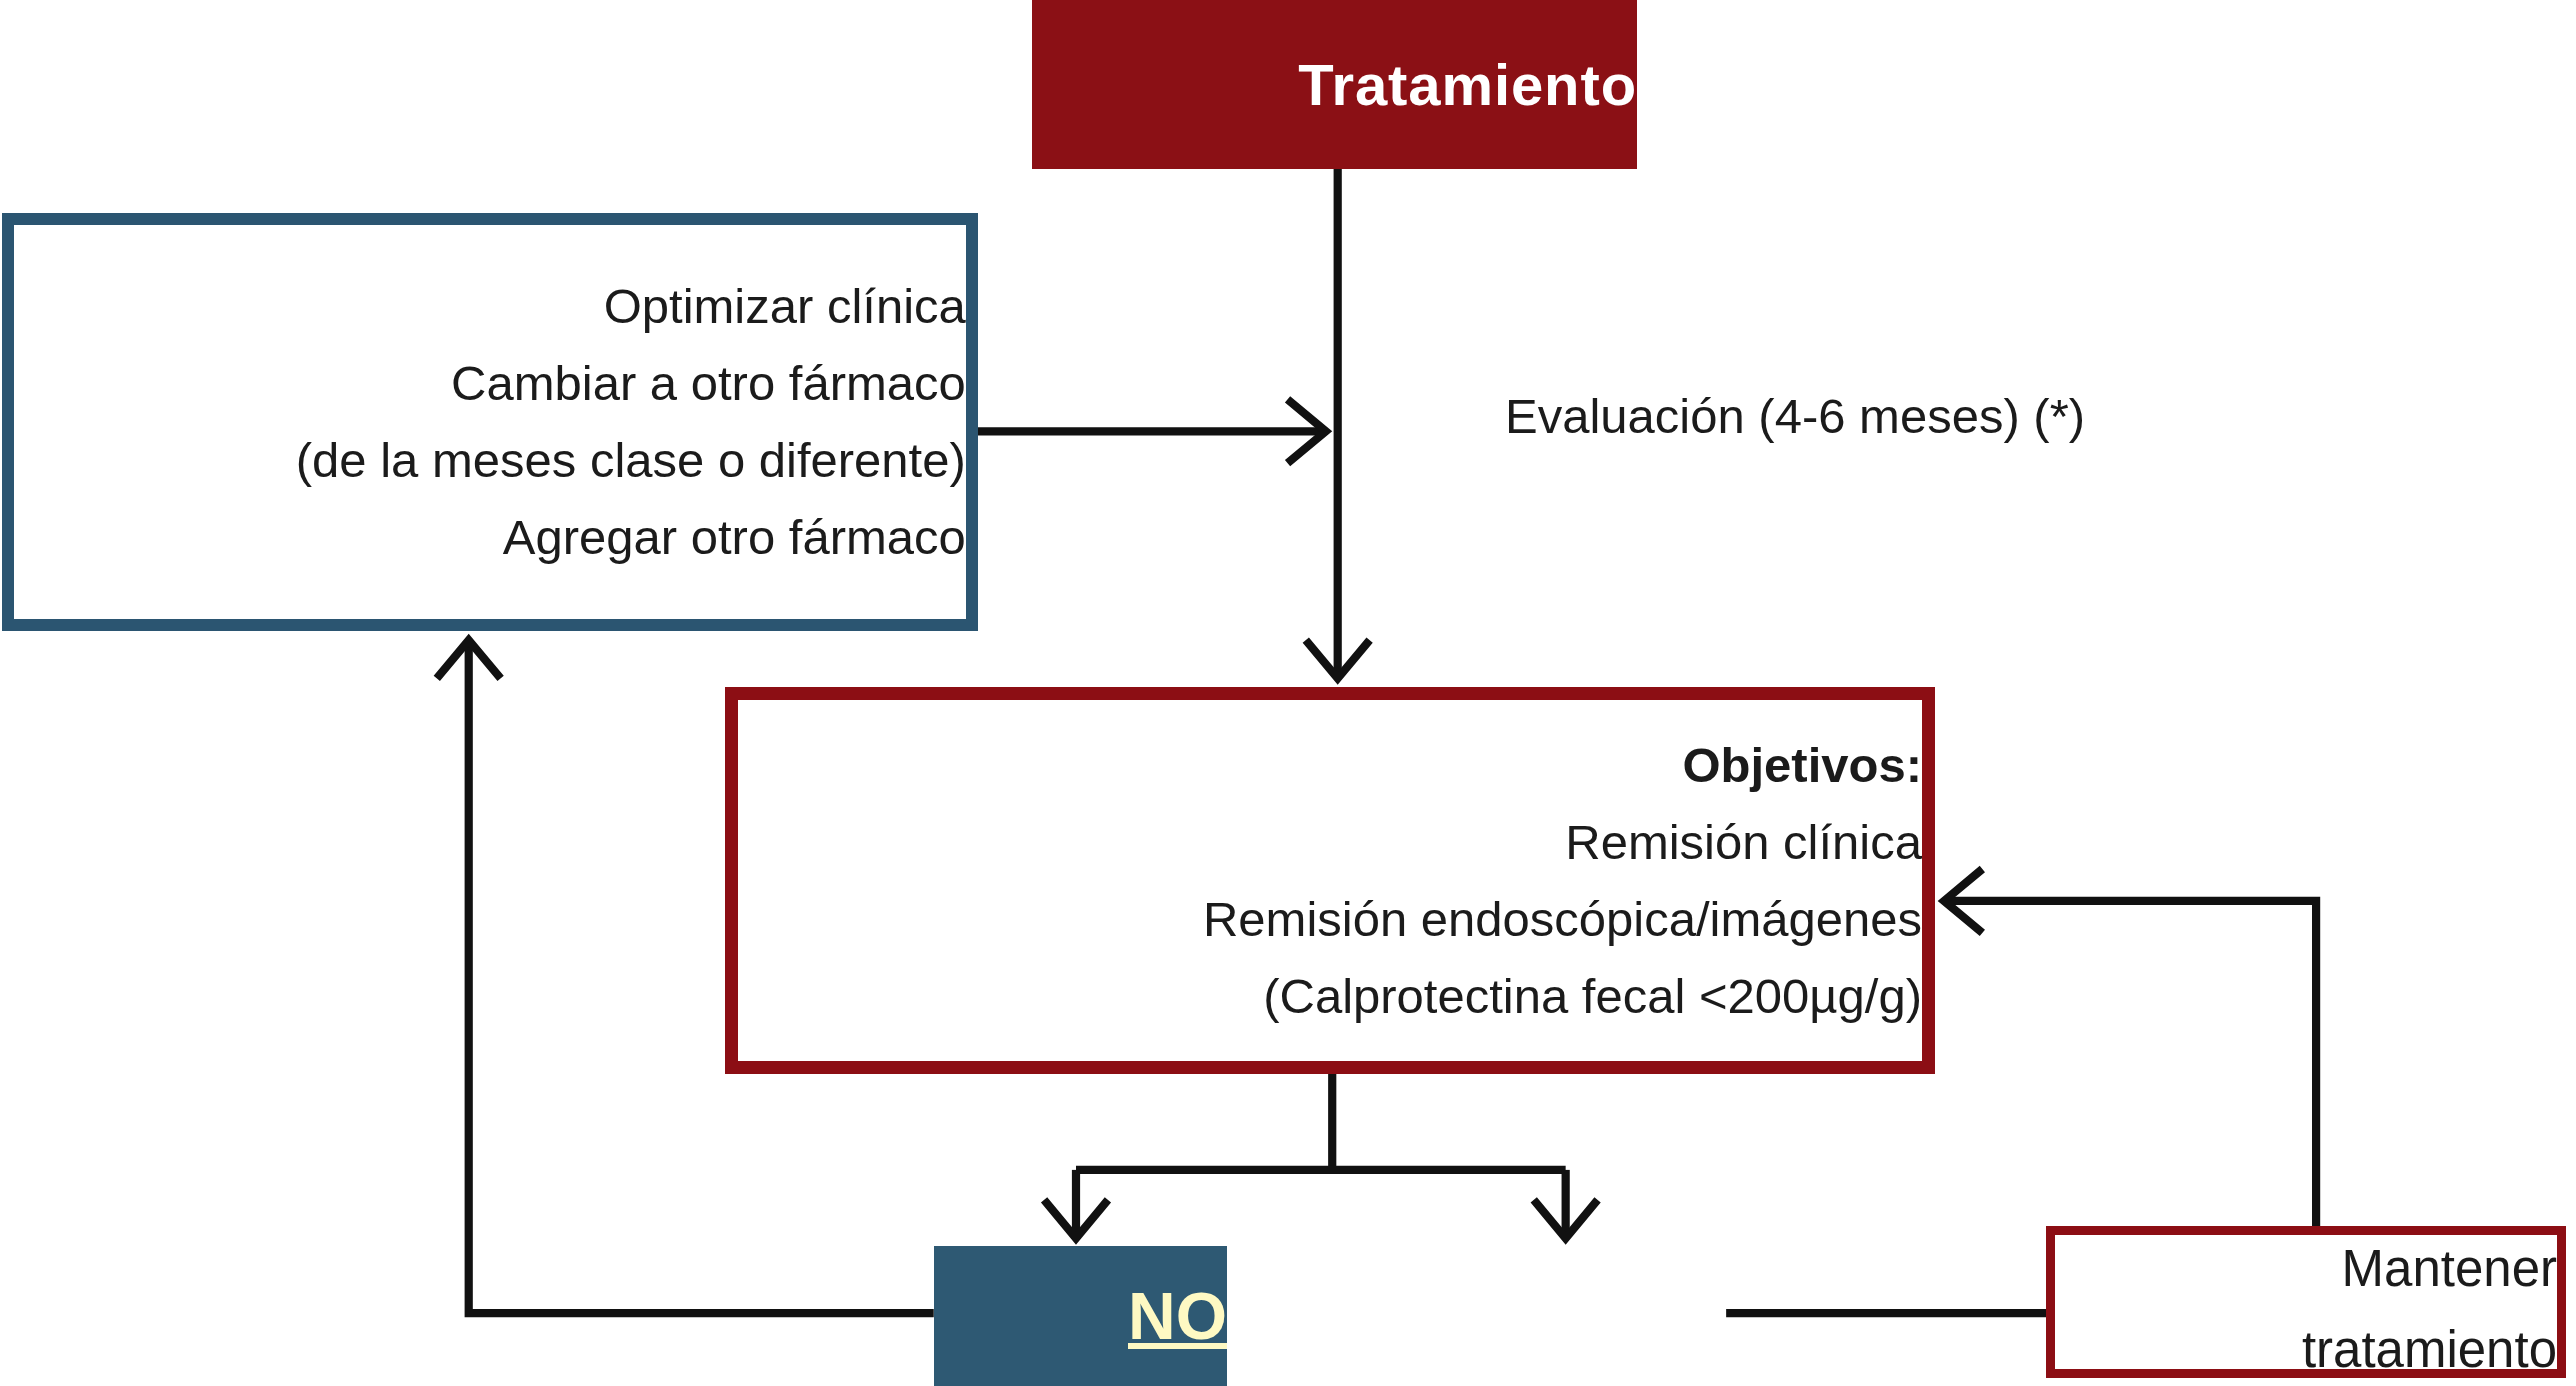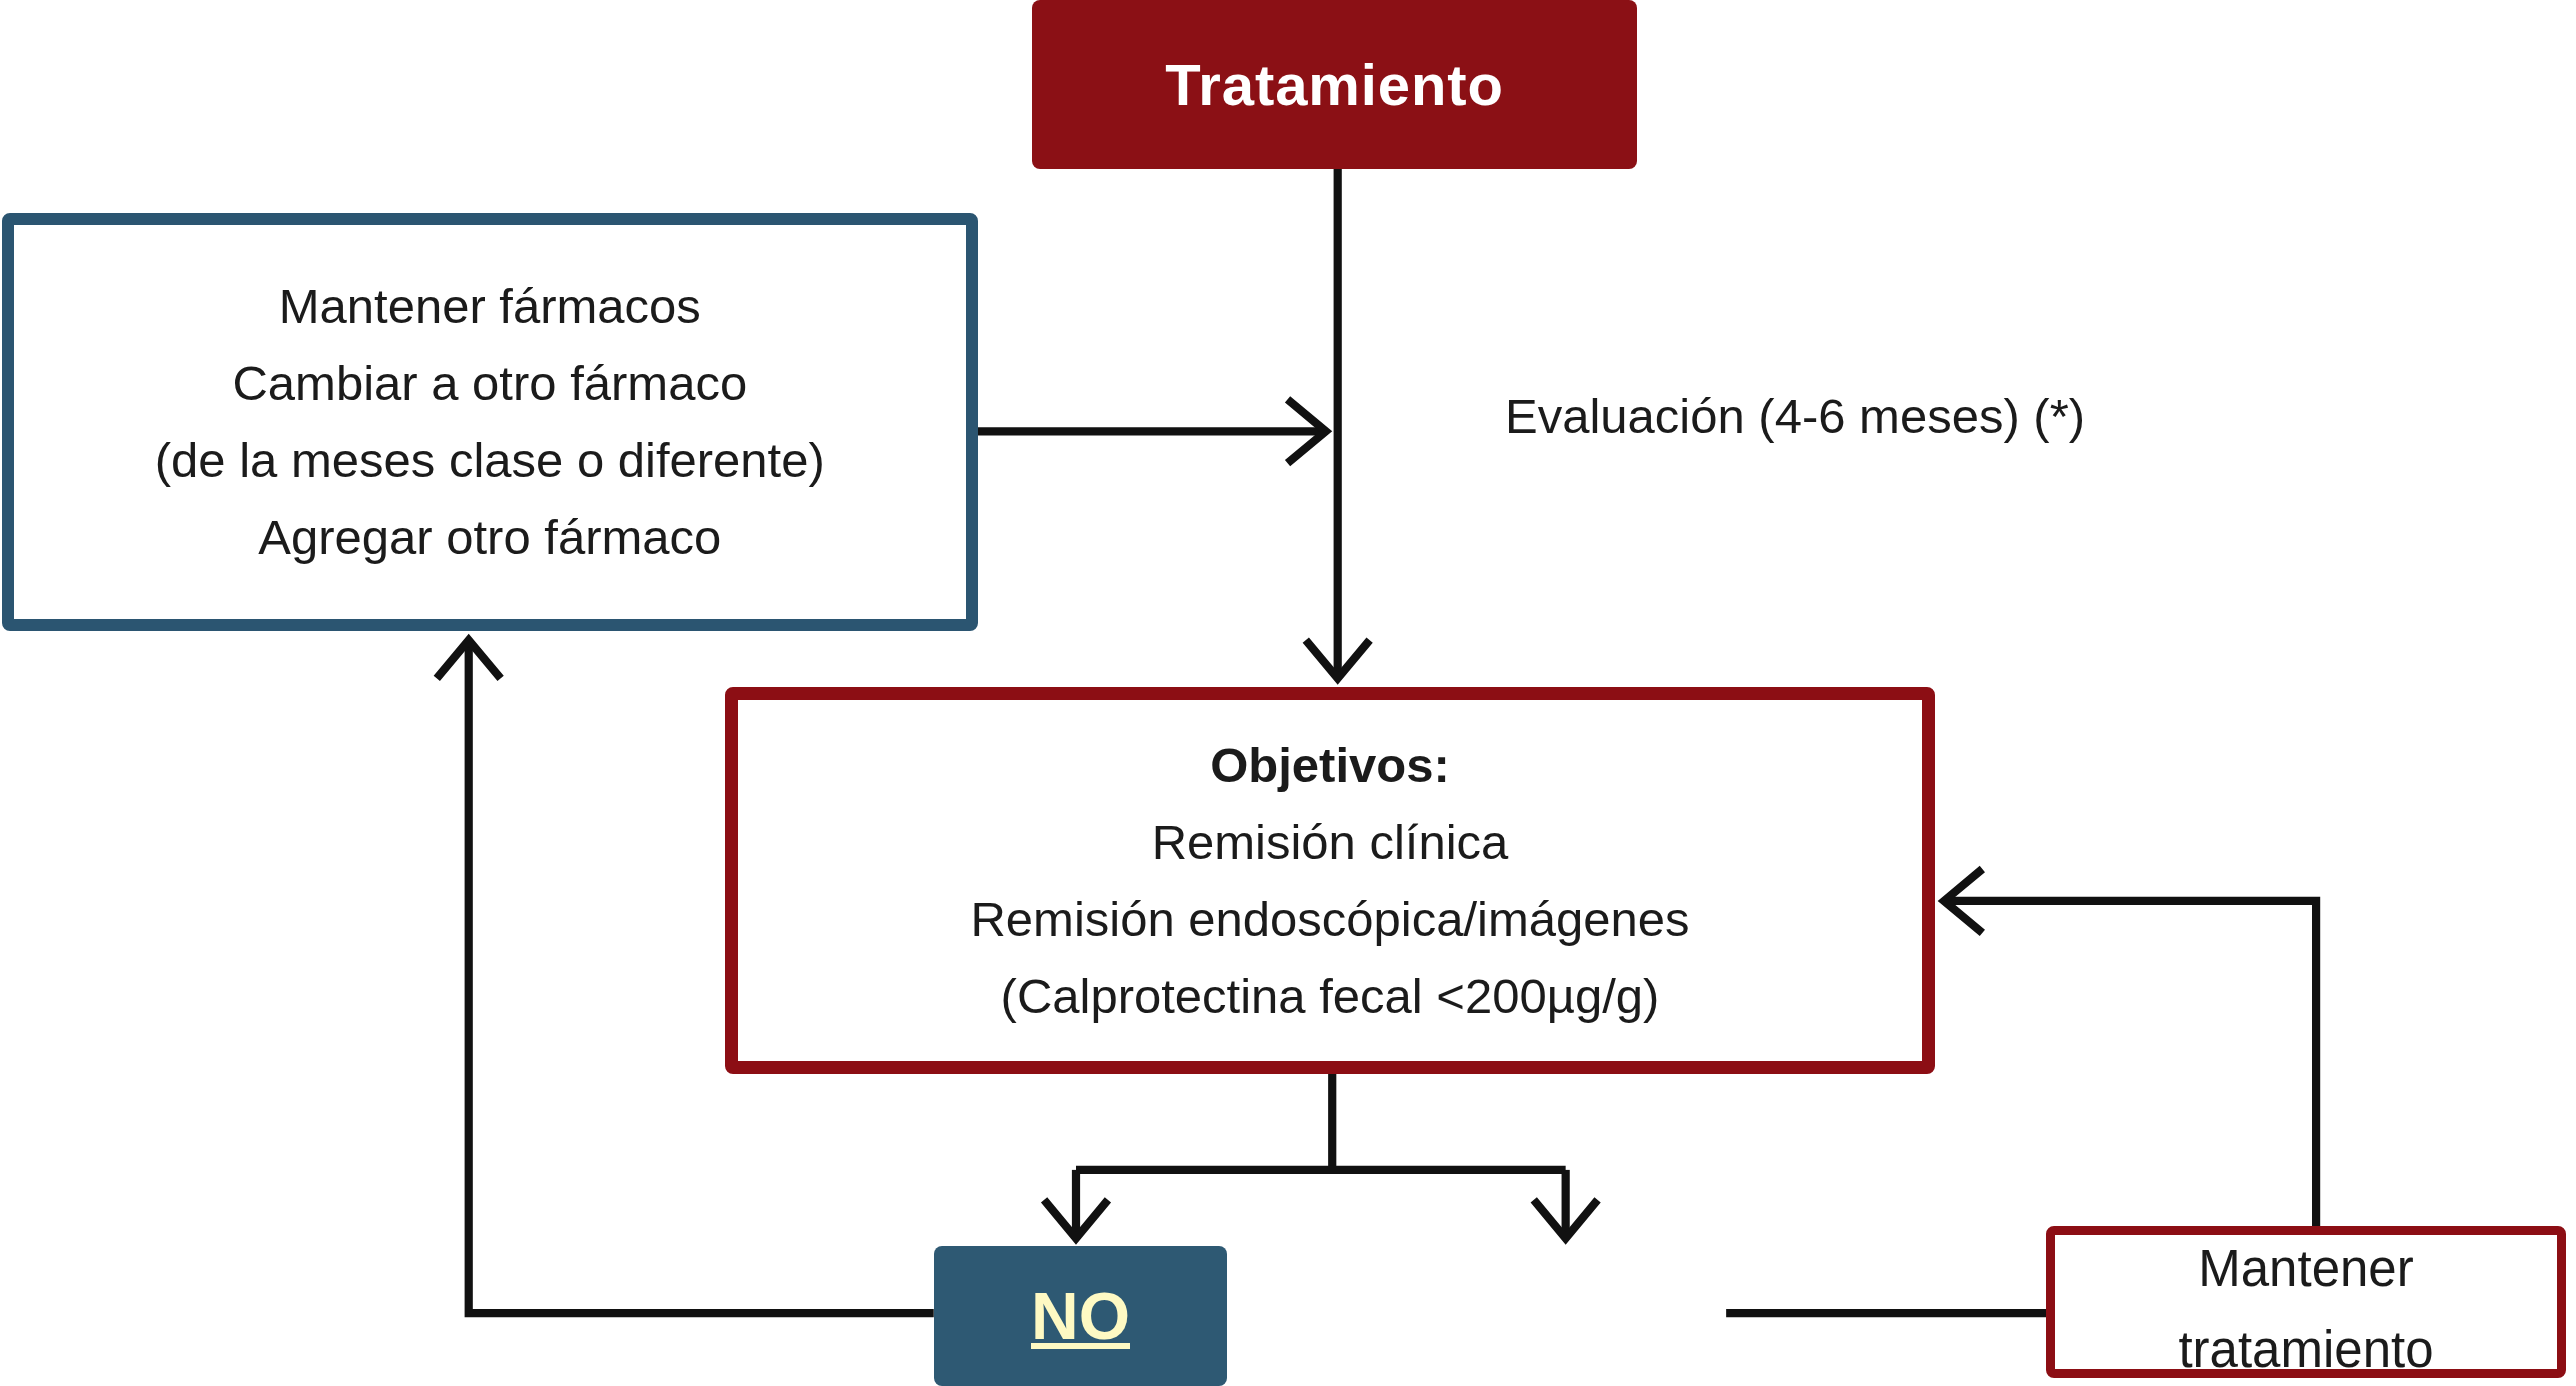--- a/index.html
+++ b/index.html
@@ -4,21 +4,21 @@
 <style>
   html,body{margin:0;padding:0;background:#fff;}
   #canvas{
     position:relative;
     width:2576px;height:1386px;
     background:#fff;
     font-family:"Liberation Sans", sans-serif;
     overflow:hidden;
   }
   .box{position:absolute;box-sizing:border-box;display:flex;flex-direction:column;
-       align-items:center;justify-content:center;text-align:center;border-radius:8px;}
+       align-items:flex-end;justify-content:center;text-align:center;}
   .fill-darkred{background:var(--dark-red);}
   .fill-sired{background:var(--si-red);}
   .fill-blue{background:var(--blue-fill);}
   .outline-blue{background:#fff;border:12px solid var(--blue-border);}
   .outline-red{background:#fff;border:13.7px solid var(--red-border);}
   .outline-red-thin{background:#fff;border:9px solid var(--red-border);}
   .title-text{color:#fff;font-weight:bold;font-size:58px;letter-spacing:0.9px;}
   .yesno-text{color:#fef9c3;font-weight:bold;font-size:66px;text-decoration:underline;}
   .body-line{color:var(--ink);font-size:49px;line-height:77px;white-space:nowrap;}
   .body-line-sm{color:var(--ink);font-size:51px;line-height:67px;white-space:nowrap;margin-top:14px;}
@@ -62,21 +62,21 @@
 
     <path class="connector" d="M2540 1345 L2540 988 L2136 988"></path>
     <path class="connector" d="M2174 953 L2132 988 L2174 1023"></path>
   </svg>
 
   <div id="n-tratamiento" class="box fill-darkred">
     <span class="title-text">Tratamiento</span>
   </div>
 
   <div id="n-optimizar" class="box outline-blue">
-    <span class="body-line">Mantener fármacos</span>
+    <span class="body-line">Optimizar clínica</span>
     <span class="body-line">Cambiar a otro fármaco</span>
     <span class="body-line">(de la meses clase o diferente)</span>
     <span class="body-line">Agregar otro fármaco</span>
   </div>
 
   <span id="l-evaluacion" class="floating-label">Evaluación (4-6 meses) (*)</span>
 
   <div id="n-objetivos" class="box outline-red">
     <span class="body-line heading-line">Objetivos:</span>
     <span class="body-line">Remisión clínica</span>

